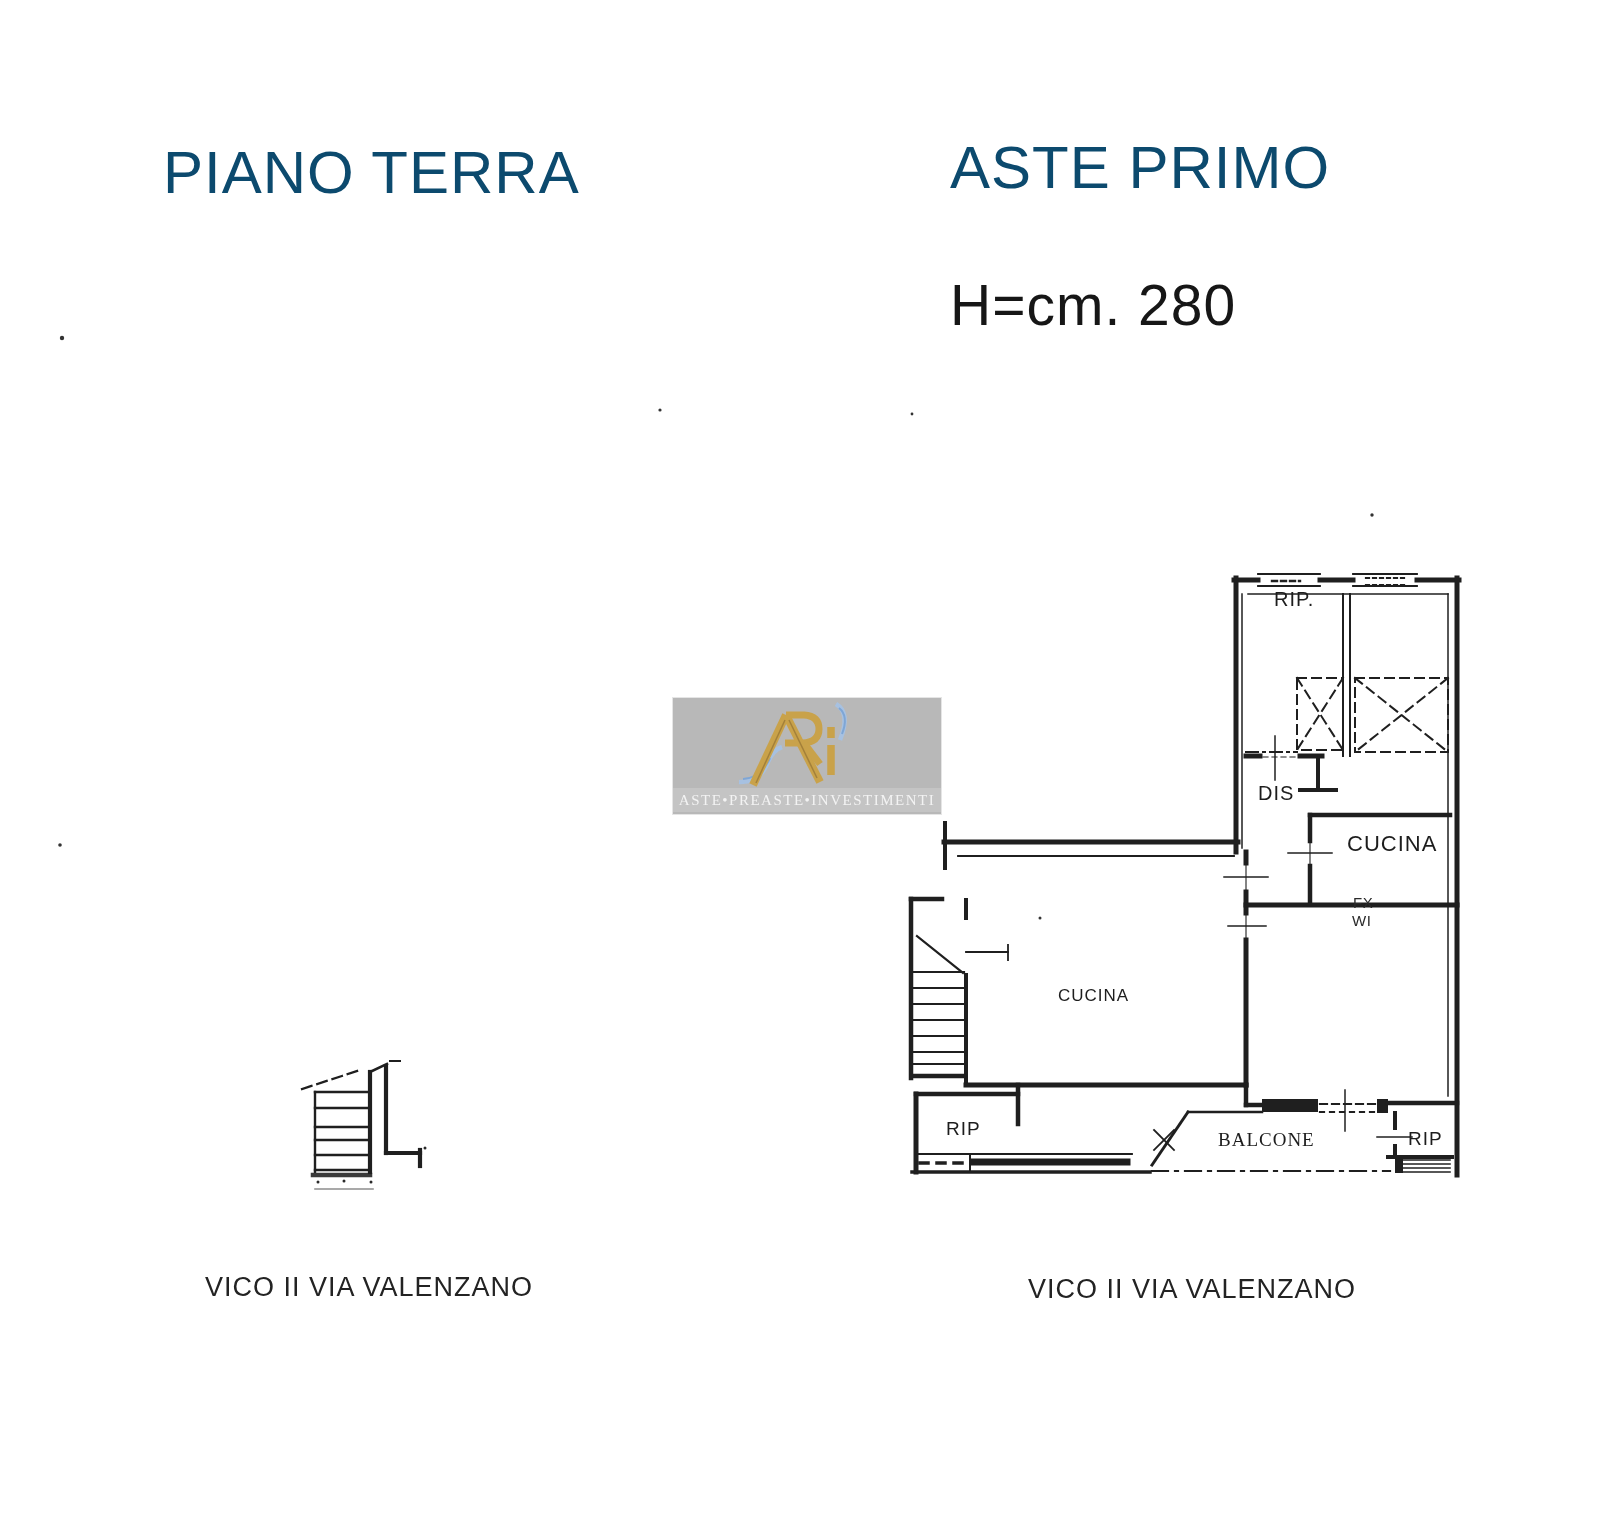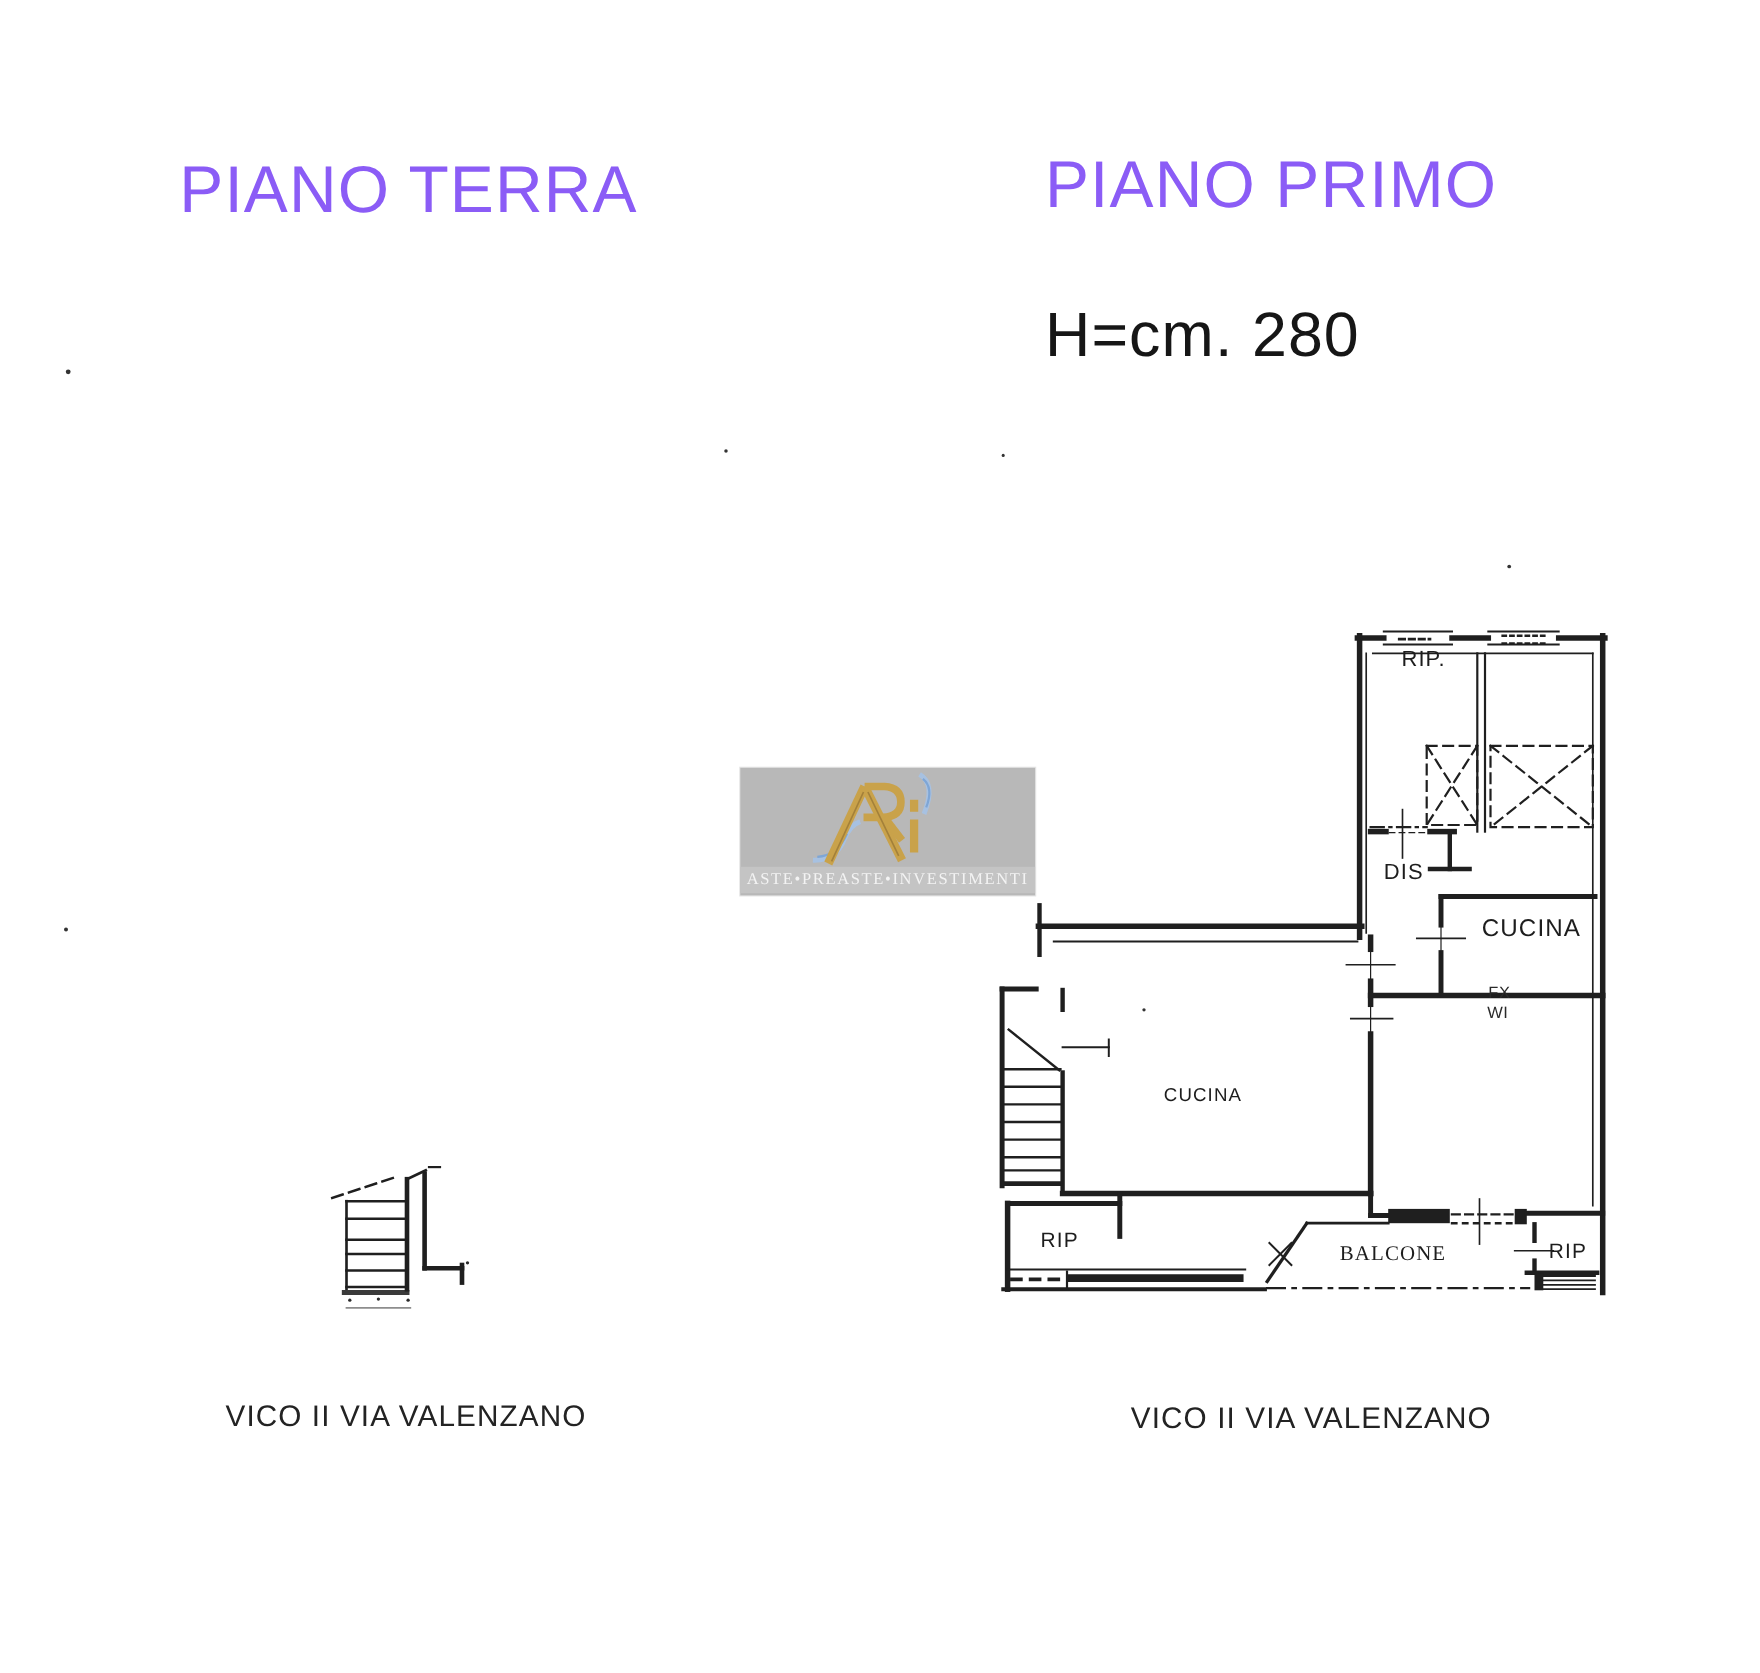--- a/index.html
+++ b/index.html
@@ -10,21 +10,21 @@
     outline:1px solid #d9d9d9;
     overflow:hidden;
     font-family:"Liberation Sans", sans-serif;
     color:#1a1a1a;
   }
   .plan-svg{position:absolute;left:0;top:0;}
   .title{
     position:absolute;
     font-size:60px;
     letter-spacing:1px;
-    color:#8b5cf6;
+    color:#0c4a6e;
     white-space:nowrap;
   }
   .height-note{
     position:absolute;
     font-size:57px;
     letter-spacing:1px;
     color:#161616;
     white-space:nowrap;
     margin-top:44px;
   }
@@ -256,21 +256,21 @@
       <circle cx="660" cy="410" r="1.6"></circle>
       <circle cx="912" cy="414" r="1.4"></circle>
       <circle cx="1372" cy="515" r="1.7"></circle>
       <circle cx="60" cy="845" r="1.8"></circle>
       <circle cx="1040" cy="918" r="1.5"></circle>
     </g>
   </svg>
 
   <div class="title" style="left:163px;top:138px;">PIANO TERRA</div>
 
-  <div class="title" style="left:950px;top:133px;">PIANO PRIMO</div>
+  <div class="title" style="left:950px;top:133px;">ASTE PRIMO</div>
 
   <div class="height-note" style="left:950px;top:228px;">H=cm. 280</div>
 
   <div class="room-label" style="left:1274px;top:588px;">RIP.</div>
 
   <div class="room-label" style="left:1258px;top:782px;">DIS</div>
 
   <div class="room-label bagno" style="left:1347px;top:831px;">CUCINA</div>
 
   <div class="room-label small" style="left:1353px;top:858px;">FX</div>

